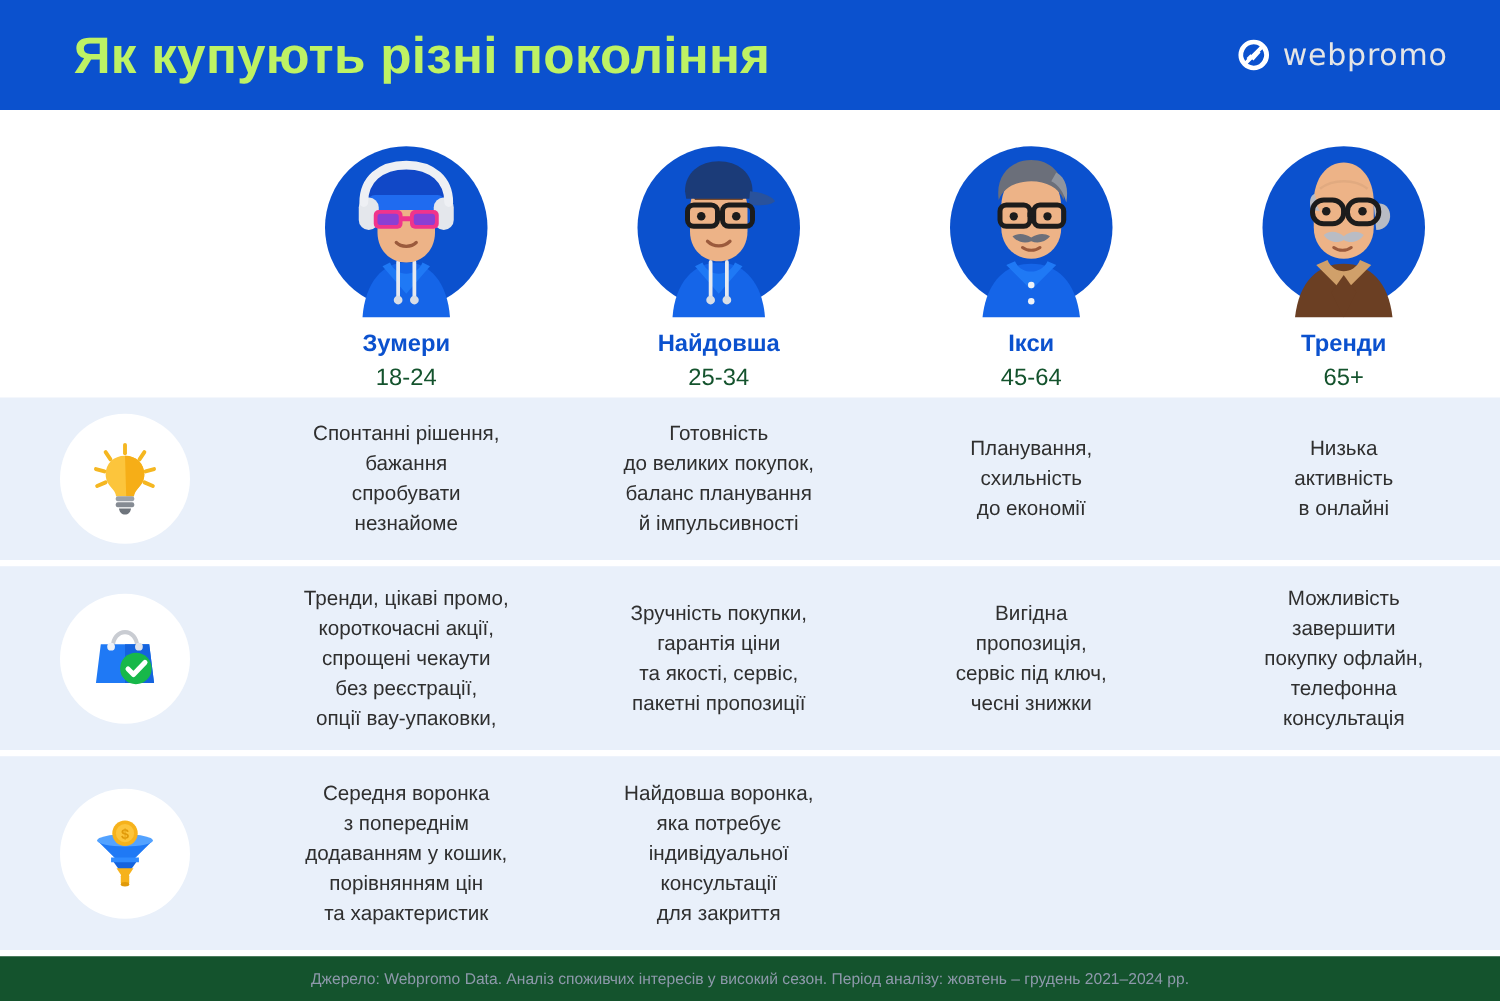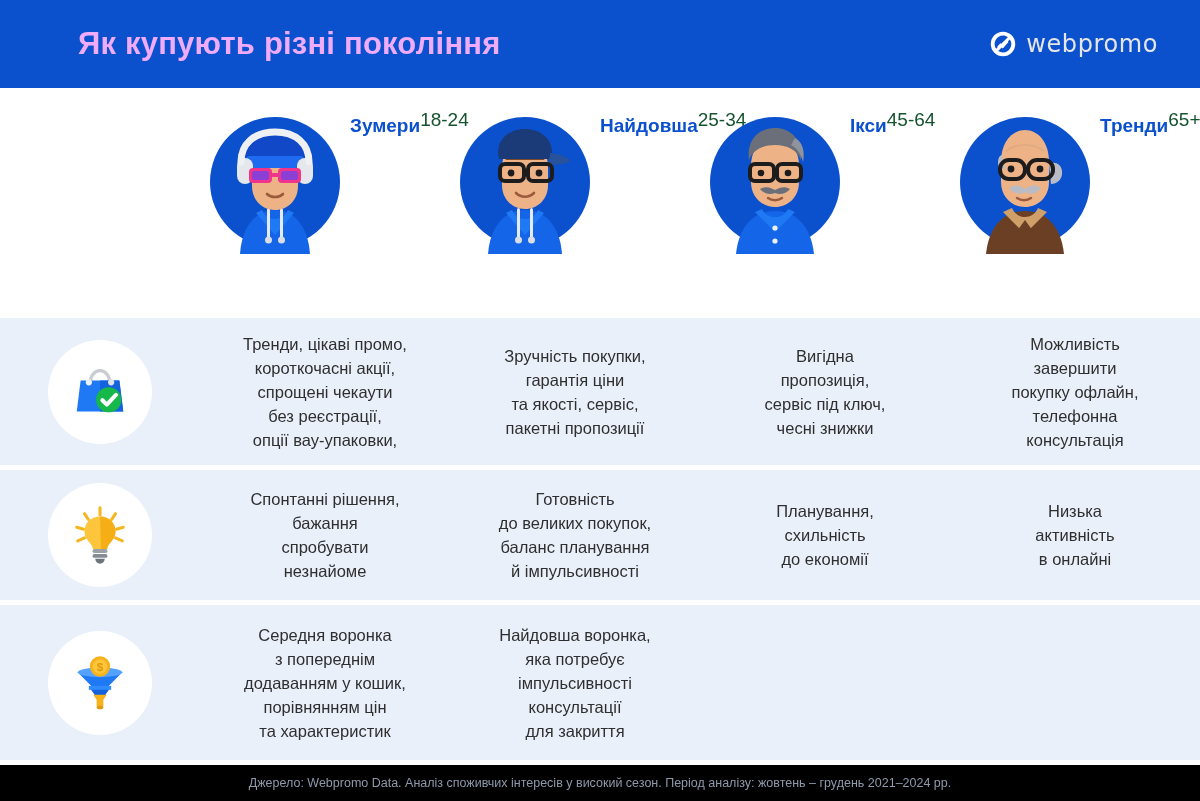--- a/index.html
+++ b/index.html
@@ -12,43 +12,43 @@
   .page { position: relative; width: 1200px; height: 801px; background:#ffffff; }
 
   
   .header {
     position: absolute; top: 0; left: 0;
     width: 1200px; height: 88px;
     background: #0b51ce;
     display: flex; align-items: center; justify-content: space-between;
   }
   .header-title {
-    margin-left: 78px;
-    color: #f0abfc;
-    font-size: 31px;
+    margin-left: 59px;
+    color: #bef264;
+    font-size: 41px;
     font-weight: bold;
     letter-spacing: .2px;
     white-space: nowrap;
   }
   .logo { display: flex; align-items: center; margin-right: 42px; gap: 9px; }
   .logo-mark { width: 28px; height: 28px; display:block; }
   .logo-text {
     color: #e5e5e5; font-size: 24px; letter-spacing: .6px;
     font-family: "DejaVu Sans", sans-serif; font-weight: 400;
   }
 
   
   .gens {
     position: absolute; top: 88px; left: 0;
     width: 1200px; height: 230px;
     display: flex;
     background: #ffffff;
   }
   .gen-col {
-    width: 250px; display: flex; flex-direction: row; align-items: flex-start;
+    width: 250px; display: flex; flex-direction: column; align-items: center;
     padding-top: 16px;
   }
   .gen-col.spacer { width: 200px; }
   .avatar-wrap { width: 150px; height: 150px; position: relative; }
   .avatar-svg { width: 150px; height: 150px; display: block; }
   .gen-name {
     margin-top: 11px; font-size: 19px; font-weight: bold; color: #0b51ce;
     white-space: nowrap;
   }
   .gen-age {
@@ -88,21 +88,21 @@
     line-height: 24px;
     color: #2f2f2f;
     padding: 0 8px;
     white-space: pre-line;
   }
 
   
   .footer {
     position: absolute; left: 0; bottom: 0;
     width: 1200px; height: 36px;
-    background: #000000;
+    background: #14532d;
     display: flex; align-items: center; justify-content: center;
   }
   .footer-text {
     font-size: 12.5px; color: #8e99ab; white-space: nowrap;
   }
 </style>
 </head>
 <body>
 
 <div class="page">
@@ -222,54 +222,20 @@
           <path d="M67 94c4 3 10 3 14 0" fill="none" stroke="#9b5a3c" stroke-width="2.4" stroke-linecap="round"></path>
         </svg>
       </div>
       <div class="gen-name">Тренди</div>
       <div class="gen-age">65+</div>
     </div>
   </div>
 
   <div class="rows">
 
-    <div class="row row-2">
-      <div class="row-icon-cell">
-        <div class="icon-circle">
-          <svg class="icon-svg" viewBox="0 0 64 64">
-            <path d="M22 22c0-7 4.5-12 10-12s10 5 10 12" fill="none" stroke="#c9ccd2" stroke-width="3.4" stroke-linecap="round"></path>
-            <path d="M12 20h40l4 32H8z" fill="#1f79f5"></path>
-            <path d="M32 20h20l4 32H32z" fill="#1463de"></path>
-            <circle cx="20.5" cy="22" r="3.2" fill="#eef1f6"></circle>
-            <circle cx="43.5" cy="22" r="3.2" fill="#dfe3ea"></circle>
-            <circle cx="41" cy="40" r="13" fill="#17b84a"></circle>
-            <path d="M34.5 40.5l4.5 4.5 9.5-10" fill="none" stroke="#ffffff" stroke-width="4.2" stroke-linecap="round" stroke-linejoin="round"></path>
-          </svg>
-        </div>
-      </div>
-      <div class="cell">Тренди, цікаві промо,
-короткочасні акції,
-спрощені чекаути
-без реєстрації,
-опції вау-упаковки,</div>
-      <div class="cell">Зручність покупки,
-гарантія ціни
-та якості, сервіс,
-пакетні пропозиції</div>
-      <div class="cell">Вигідна
-пропозиція,
-сервіс під ключ,
-чесні знижки</div>
-      <div class="cell">Можливість
-завершити
-покупку офлайн,
-телефонна
-консультація</div>
-    </div>
-
     <div class="row row-1">
       <div class="row-icon-cell">
         <div class="icon-circle">
           <svg class="icon-svg" viewBox="0 0 64 64">
             <g stroke="#f5b721" stroke-width="3.2" stroke-linecap="round">
               <line x1="32" y1="4" x2="32" y2="11"></line>
               <line x1="16" y1="10" x2="20" y2="16"></line>
               <line x1="48" y1="10" x2="44" y2="16"></line>
               <line x1="8" y1="24" x2="15" y2="26"></line>
               <line x1="56" y1="24" x2="49" y2="26"></line>
@@ -293,20 +259,54 @@
 баланс планування
 й імпульсивності</div>
       <div class="cell">Планування,
 схильність
 до економії</div>
       <div class="cell">Низька
 активність
 в онлайні</div>
     </div>
 
+    <div class="row row-2">
+      <div class="row-icon-cell">
+        <div class="icon-circle">
+          <svg class="icon-svg" viewBox="0 0 64 64">
+            <path d="M22 22c0-7 4.5-12 10-12s10 5 10 12" fill="none" stroke="#c9ccd2" stroke-width="3.4" stroke-linecap="round"></path>
+            <path d="M12 20h40l4 32H8z" fill="#1f79f5"></path>
+            <path d="M32 20h20l4 32H32z" fill="#1463de"></path>
+            <circle cx="20.5" cy="22" r="3.2" fill="#eef1f6"></circle>
+            <circle cx="43.5" cy="22" r="3.2" fill="#dfe3ea"></circle>
+            <circle cx="41" cy="40" r="13" fill="#17b84a"></circle>
+            <path d="M34.5 40.5l4.5 4.5 9.5-10" fill="none" stroke="#ffffff" stroke-width="4.2" stroke-linecap="round" stroke-linejoin="round"></path>
+          </svg>
+        </div>
+      </div>
+      <div class="cell">Тренди, цікаві промо,
+короткочасні акції,
+спрощені чекаути
+без реєстрації,
+опції вау-упаковки,</div>
+      <div class="cell">Зручність покупки,
+гарантія ціни
+та якості, сервіс,
+пакетні пропозиції</div>
+      <div class="cell">Вигідна
+пропозиція,
+сервіс під ключ,
+чесні знижки</div>
+      <div class="cell">Можливість
+завершити
+покупку офлайн,
+телефонна
+консультація</div>
+    </div>
+
     <div class="row row-3">
       <div class="row-icon-cell">
         <div class="icon-circle">
           <svg class="icon-svg" viewBox="0 0 64 64">
             <path d="M9 21h46l-15 15v4H24v-4z" fill="#1f79f5"></path>
             <ellipse cx="32" cy="21" rx="23" ry="5" fill="#53a2ff"></ellipse>
             <path d="M22 38h20l-5 7H27z" fill="#1463de"></path>
             <path d="M20.5 35h23v4h-23z" fill="#2f8bff"></path>
             <path d="M25 44h14l-4 6h-6z" fill="#f6b21b"></path>
             <rect x="28.5" y="49" width="7" height="8" rx="1.5" fill="#f6b21b"></rect>
@@ -317,21 +317,21 @@
           </svg>
         </div>
       </div>
       <div class="cell">Середня воронка
 з попереднім
 додаванням у кошик,
 порівнянням цін
 та характеристик</div>
       <div class="cell">Найдовша воронка,
 яка потребує
-імпульсивності
+індивідуальної
 консультації
 для закриття</div>
     </div>
   </div>
 
   <div class="footer">
     <div class="footer-text">Джерело: Webpromo Data. Аналіз споживчих інтересів у високий сезон. Період аналізу: жовтень – грудень 2021–2024 рр.</div>
   </div>
 
 </div>

